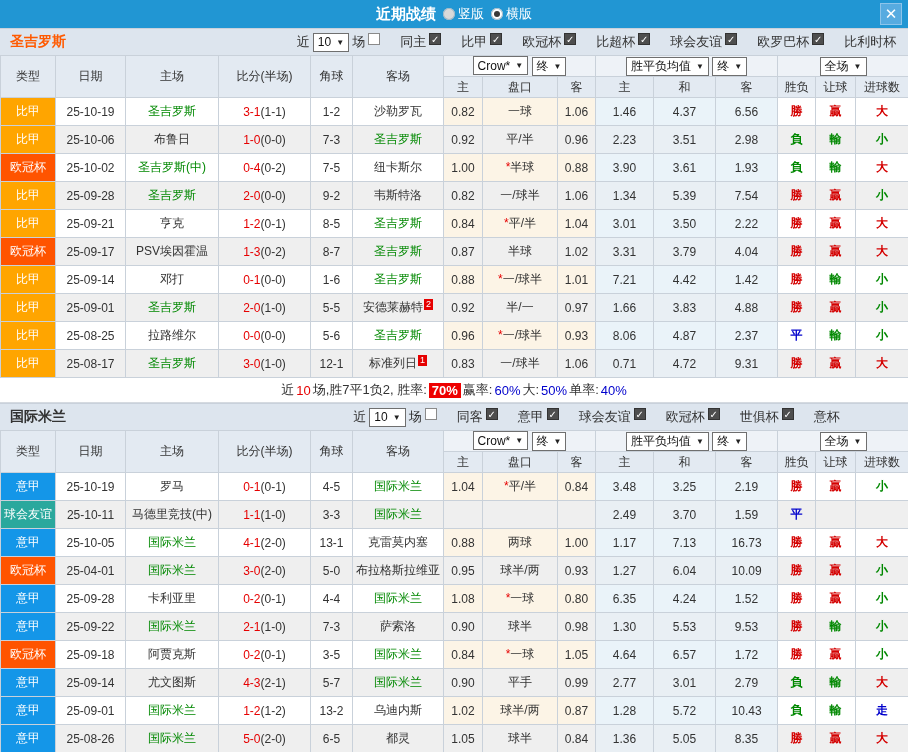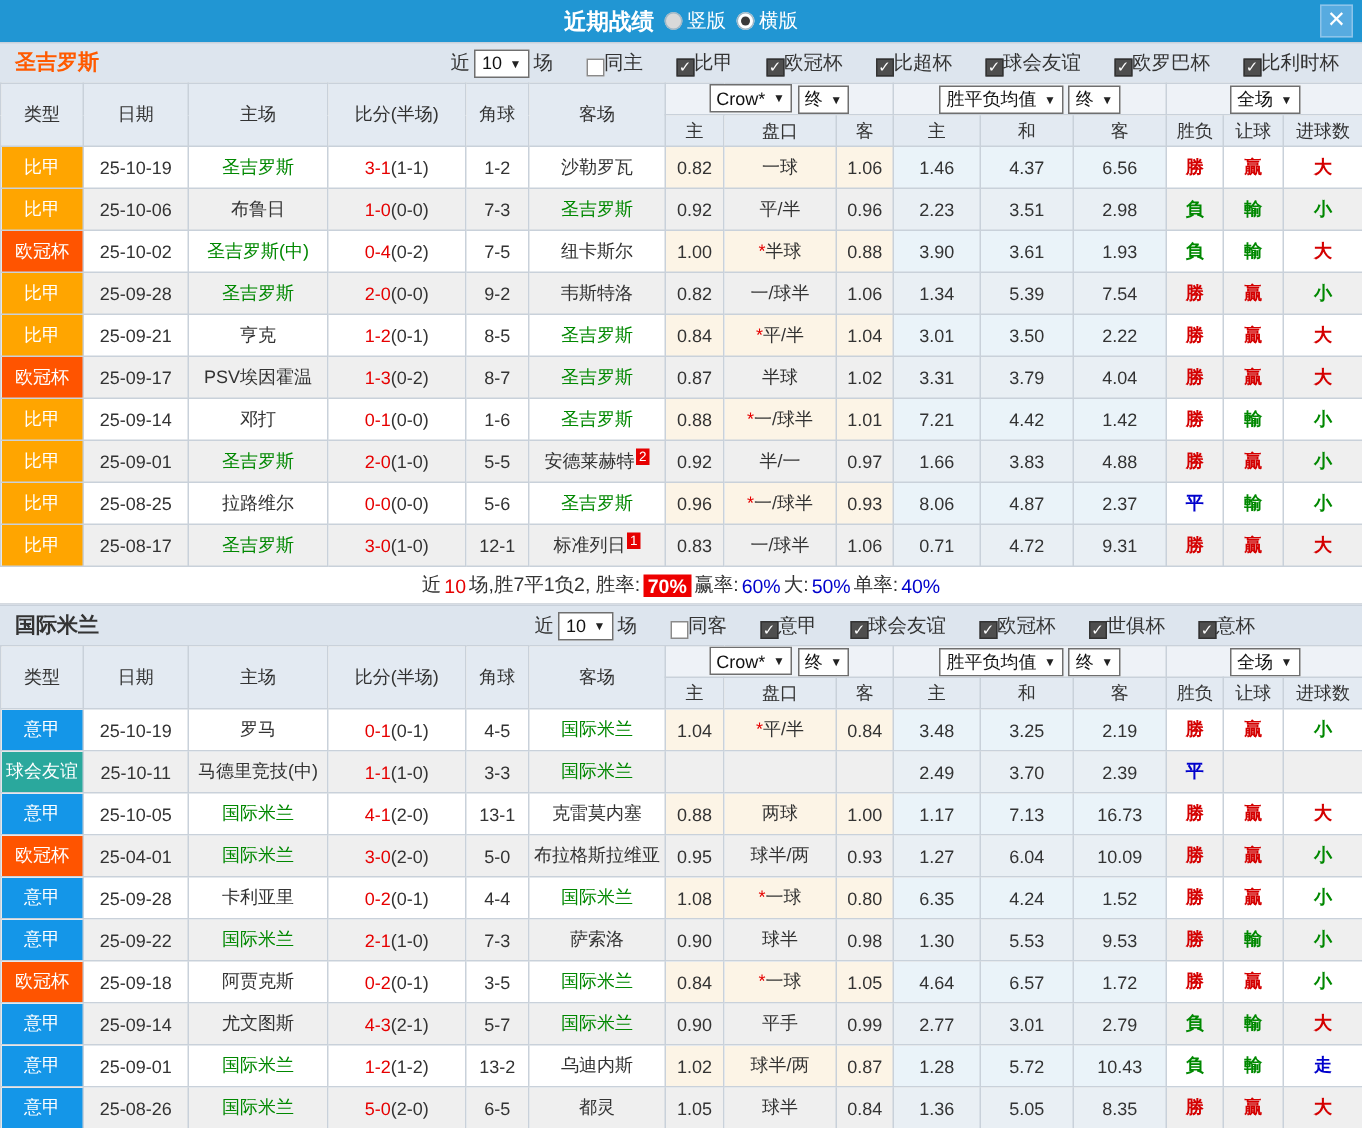--- a/index.html
+++ b/index.html
@@ -18,21 +18,21 @@
     border:1px solid #8cc4ea; color:#fff; font-size:15px; font-weight:bold; line-height:19px; text-align:center; cursor:pointer; }
 
   
   .section-header { height:27px; background:#dde5ee; border-top:1px solid #c9d1db;
     display:flex; align-items:center; font-size:13px; }
   .team-name { font-size:14px; font-weight:bold; padding-left:10px; width:285px; }
   .filters { flex:1; display:flex; align-items:center; justify-content:center; gap:3px; }
   .sel { display:inline-flex; align-items:center; gap:5px; background:#fff; border:1px solid #6f6f6f;
     padding:0 4px; height:19px; font-size:12px; color:#111; cursor:pointer; white-space:nowrap; }
   .sel .arr { font-size:8px; color:#222; }
-  .cb-label { display:inline-flex; align-items:flex-end; gap:0; margin-left:19px; cursor:pointer; }
+  .cb-label { display:inline-flex; align-items:flex-start; gap:20px; margin-left:0; cursor:pointer; }
   .cb { width:12px; height:12px; border:1px solid #8a8a8a; background:#fff; display:inline-block;
     font-size:10px; line-height:11px; text-align:center; }
   .cb.on { background:#4e4e4e; border-color:#333; color:#fff; }
 
   
   table { border-collapse:collapse; table-layout:fixed; width:908px; }
   th,td { border:1px solid #c9d1da; text-align:center; overflow:hidden; white-space:nowrap; padding:0; }
   thead th { height:21px; background:#e3eaf2; font-weight:normal; color:#333; }
   thead .ddc { background:#eef2f7; }
   tbody td { height:28px; color:#333; }
@@ -494,21 +494,21 @@
           <td>25-10-11</td>
           <td>马德里竞技(中)</td>
           <td><span class="ft">1-1</span><span class="ht">(1-0)</span></td>
           <td>3-3</td>
           <td><span style="color: rgb(0, 136, 0);">国际米兰</span></td>
           <td class="crow"></td>
           <td class="crow"></td>
           <td class="crow"></td>
           <td class="euro">2.49</td>
           <td class="euro">3.70</td>
-          <td class="euro">2.39</td>
+          <td class="euro">1.59</td>
           <td class="res" style="color: rgb(0, 0, 204);">平</td>
           <td class="res"></td>
           <td class="res"></td>
         </tr>
         <tr class="odd">
           <td class="type" style="background: rgb(20, 150, 232);">意甲</td>
           <td>25-10-05</td>
           <td style="color: rgb(0, 136, 0);">国际米兰</td>
           <td><span class="ft">4-1</span><span class="ht">(2-0)</span></td>
           <td>13-1</td>

